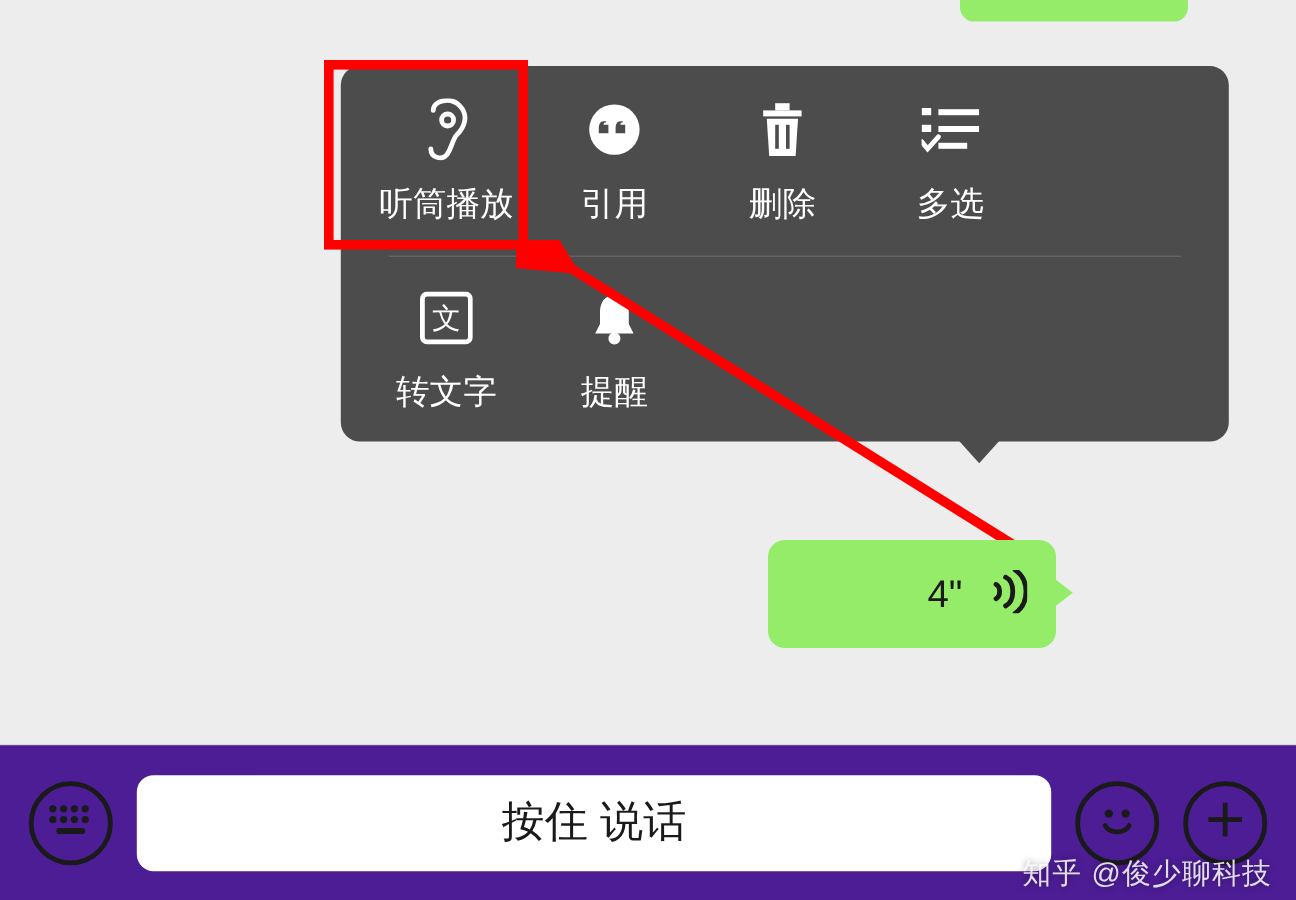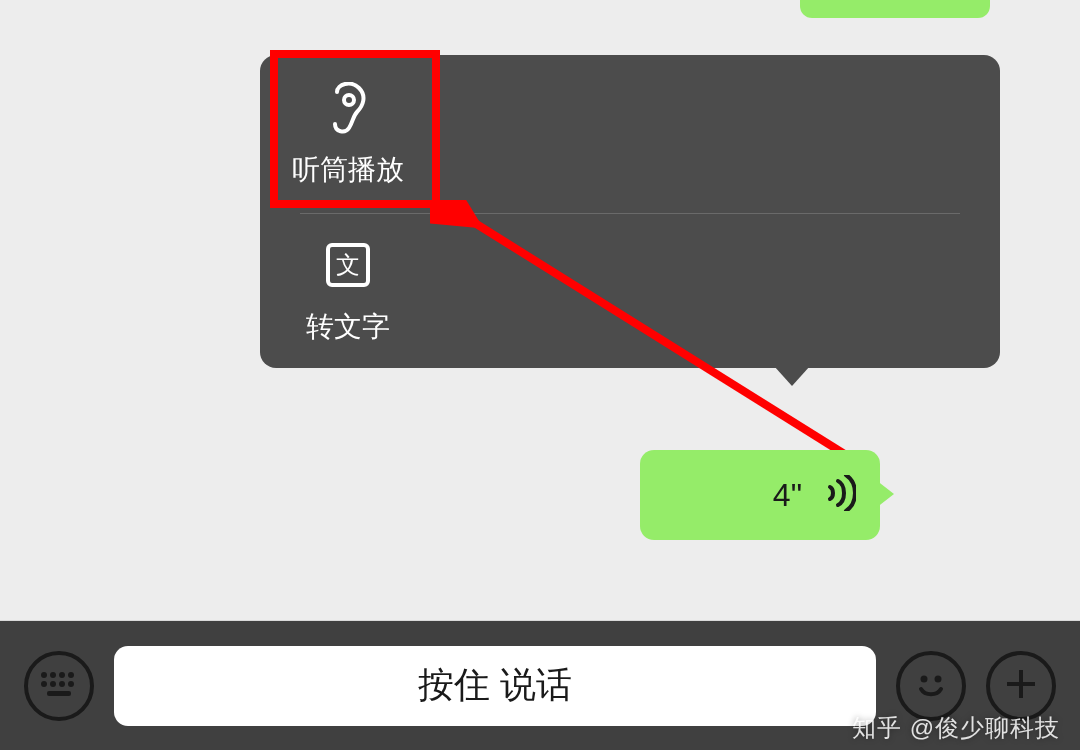--- a/index.html
+++ b/index.html
@@ -19,21 +19,21 @@
       top: 0;
       width: 190px;
       height: 18px;
       background: #95ec69;
       border-radius: 0 0 12px 12px;
     }
 
     
     .context-menu {
       position: absolute;
-      left: 260px;
+      left: 284px;
       top: 55px;
       width: 740px;
       background: #4c4c4c;
       border-radius: 16px;
       padding: 26px 0 22px 0;
       color: #fff;
     }
     .menu-row {
       display: flex;
       justify-content: flex-start;
@@ -117,21 +117,21 @@
       color: #1a1a1a;
     }
 
     
     .input-bar {
       position: absolute;
       left: 0;
       bottom: 0;
       width: 100%;
       height: 130px;
-      background: #404040;
+      background: #4c1d95;
       border-top: 1px solid #d9d9d9;
       display: flex;
       align-items: center;
       padding: 0 24px;
       gap: 20px;
     }
     .circle-btn {
       width: 70px;
       height: 70px;
       flex: 0 0 70px;
@@ -181,39 +181,83 @@
       <div class="menu-icon-wrap">
         <svg width="42" height="52" viewBox="0 0 42 52" fill="none">
           <path d="M10 10 C10 2 24 -2 32 6 C40 14 36 24 30 30 C26 34 26 40 22 46 C18 52 8 50 8 42" stroke="#fff" stroke-width="4" stroke-linecap="round" fill="none"></path>
           <circle cx="22" cy="18" r="5" stroke="#fff" stroke-width="4" fill="none"></circle>
         </svg>
       </div>
       <span class="menu-label">听筒播放</span>
     </div>
 
 
-
-
+    <div class="menu-item">
+      <div class="menu-icon-wrap">
+        <svg width="46" height="46" viewBox="0 0 46 46">
+          <circle cx="23" cy="23" r="21" fill="#fff"></circle>
+          <path d="M14 16 C11 16 10 19 10 22 L10 26 L18 26 L18 19 L14 19 C14 17 15 17 16 17 L16 16 Z" fill="#4c4c4c"></path>
+          <path d="M28 16 C25 16 24 19 24 22 L24 26 L32 26 L32 19 L28 19 C28 17 29 17 30 17 L30 16 Z" fill="#4c4c4c"></path>
+        </svg>
+      </div>
+      <span class="menu-label">引用</span>
+    </div>
+
+    <div class="menu-item">
+      <div class="menu-icon-wrap">
+        <svg width="40" height="48" viewBox="0 0 40 48">
+          <rect x="4" y="8" width="32" height="5" fill="#fff"></rect>
+          <rect x="14" y="2" width="12" height="6" fill="#fff"></rect>
+          <path d="M7 15 L33 15 L31 46 L9 46 Z" fill="#fff"></path>
+          <rect x="14" y="20" width="3" height="20" fill="#4c4c4c"></rect>
+          <rect x="23" y="20" width="3" height="20" fill="#4c4c4c"></rect>
+        </svg>
+      </div>
+      <span class="menu-label">删除</span>
+    </div>
+
+    <div class="menu-item">
+      <div class="menu-icon-wrap">
+        <svg width="48" height="40" viewBox="0 0 48 40">
+          <rect x="0" y="2" width="8" height="6" fill="#fff"></rect>
+            <rect x="14" y="3" width="34" height="5" fill="#fff"></rect>
+          <rect x="0" y="16" width="8" height="6" fill="#fff"></rect>
+            <rect x="14" y="17" width="34" height="5" fill="#fff"></rect>
+          <rect x="14" y="31" width="24" height="5" fill="#fff"></rect>
+          <path d="M0 30 L5 36 L14 26" stroke="#fff" stroke-width="4" fill="none" stroke-linecap="round"></path>
+        </svg>
+      </div>
+      <span class="menu-label">多选</span>
+    </div>
 
   </div>
 
   <div class="menu-divider"></div>
 
   <div class="menu-row">
 
     <div class="menu-item">
       <div class="menu-icon-wrap">
         <svg width="44" height="44" viewBox="0 0 44 44">
           <rect x="2" y="2" width="40" height="40" rx="4" stroke="#fff" stroke-width="4" fill="none"></rect>
           <text x="22" y="30" font-size="24" fill="#fff" text-anchor="middle" font-family="sans-serif">文</text>
         </svg>
       </div>
       <span class="menu-label">转文字</span>
     </div>
 
+    <div class="menu-item">
+      <div class="menu-icon-wrap">
+        <svg width="40" height="46" viewBox="0 0 40 46">
+          <path d="M20 4 C12 4 8 10 8 18 L8 28 L4 36 L36 36 L32 28 L32 18 C32 10 28 4 20 4 Z" fill="#fff"></path>
+          <circle cx="20" cy="40" r="5" fill="#fff"></circle>
+        </svg>
+      </div>
+      <span class="menu-label">提醒</span>
+    </div>
 
   </div>
 
   <div class="menu-arrow"></div>
 </div>
 
 <div class="highlight-box"></div>
 <svg class="red-arrow" width="480" height="300">
   <defs>
     <marker id="ah" markerWidth="12" markerHeight="12" refX="2" refY="6" orient="auto">

